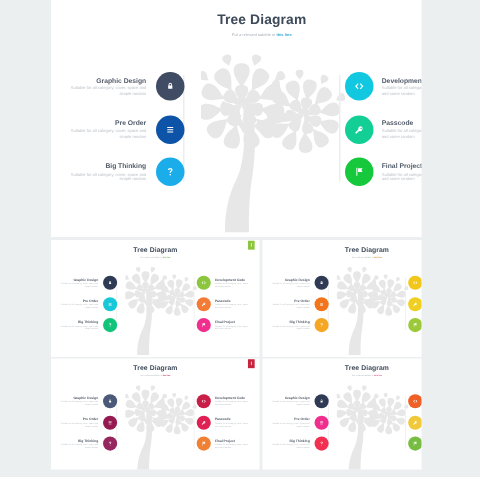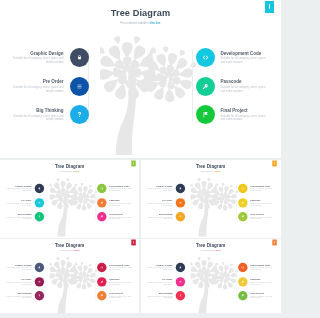--- a/index.html
+++ b/index.html
@@ -1,19 +1,19 @@
 <!DOCTYPE html>
 <html><head>
 <meta charset="utf-8">
 <style>
   html,body{margin:0;padding:0;}
   body{width:281px;height:318px;overflow:hidden;background:#eceff0;
        font-family:"Liberation Sans",sans-serif;-webkit-font-smoothing:antialiased;}
   .grid{position:relative;width:281px;height:318px;}
-  .slide{position:absolute;background:#fff;overflow:hidden;}
+  .slide{position:absolute;background:#fff;overflow:hidden;margin-left:34px;}
   .inner{position:absolute;left:0;top:0;width:281px;height:158px;transform-origin:0 0;}
   .hero{left:0;top:0;width:281px;height:158px;}
   .t1{left:0;top:159.5px;width:139.2px;height:78.3px;}
   .t2{left:141.2px;top:159.5px;width:139.8px;height:78.3px;}
   .t3{left:0;top:239px;width:139.2px;height:74px;}
   .t4{left:141.2px;top:239px;width:139.8px;height:74px;}
 
   .treewrap{position:absolute;left:100px;top:29px;width:96px;height:126px;}
   .corner{position:absolute;right:7px;top:1px;width:9.2px;height:11.5px;}
   .corner i{display:block;margin:3.4px auto 0;width:1.4px;height:5px;background:#fff;border-radius:.7px;}

